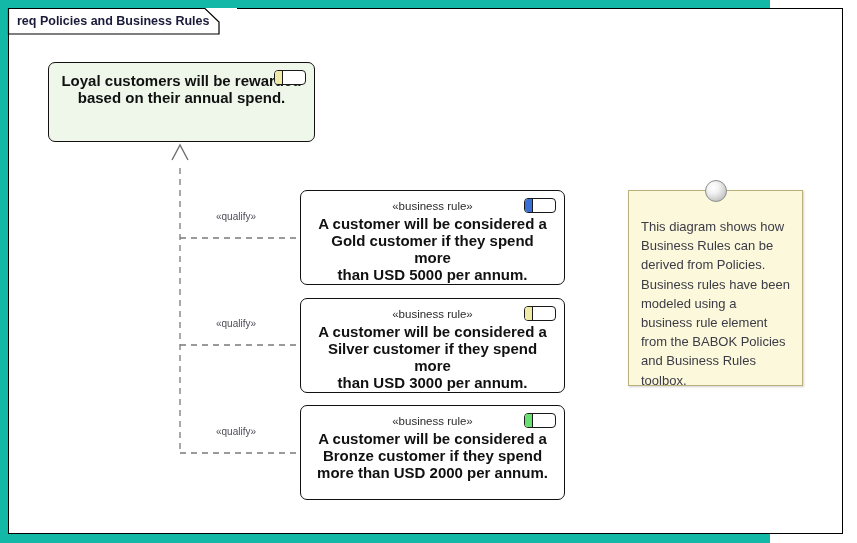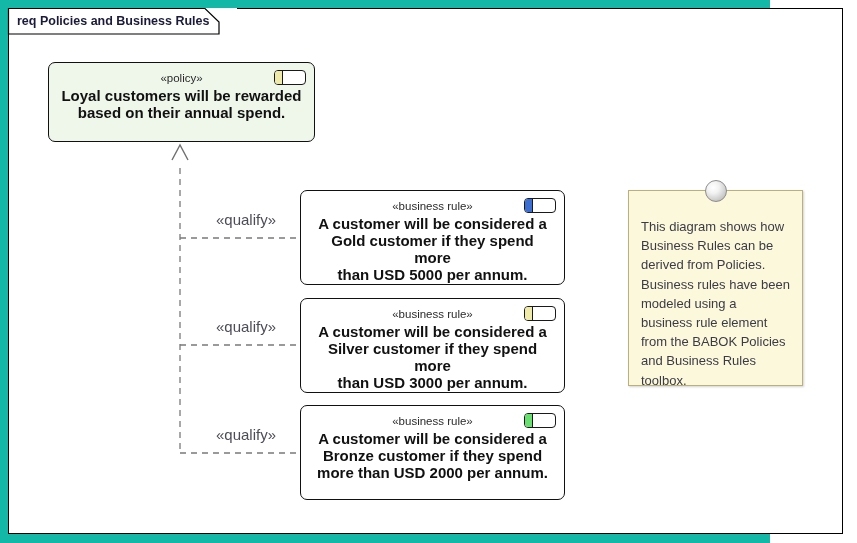--- a/index.html
+++ b/index.html
@@ -145,21 +145,21 @@
     stroke-dasharray: 6 5;
     fill: none;
   }
   .conn-arrow {
     stroke: #6f6f6f;
     stroke-width: 1.4;
     fill: none;
   }
   .conn-label {
     position: absolute;
-    font-size: 15px;
+    font-size: 10px;
     color: #4d4d57;
     white-space: nowrap;
   }
 </style>
 </head>
 <body>
 
 <div id="canvas">
 
   <div class="frame"></div>
@@ -182,21 +182,20 @@
     <path class="conn-line" d="M 180 453 L 300 453"></path>
 
     <path class="conn-arrow" d="M 172 160 L 180 145 L 188 160"></path>
   </svg>
 
   <div class="conn-label" style="left:216px; top:211px;">«qualify»</div>
   <div class="conn-label" style="left:216px; top:318px;">«qualify»</div>
   <div class="conn-label" style="left:216px; top:426px;">«qualify»</div>
 
   <div class="node policy" style="left:48px; top:62px; width:267px; height:80px;">
-    <div class="stereotype">«policy»</div>
     <div class="node-name">Loyal customers will be rewarded
 based on their annual spend.</div>
     <div class="badge">
       <div class="band" style="background:#efeaa8;"></div>
     </div>
   </div>
 
   <div class="node rule" style="left:300px; top:190px; width:265px; height:95px;">
     <div class="stereotype">«business rule»</div>
     <div class="node-name">A customer will be considered a

